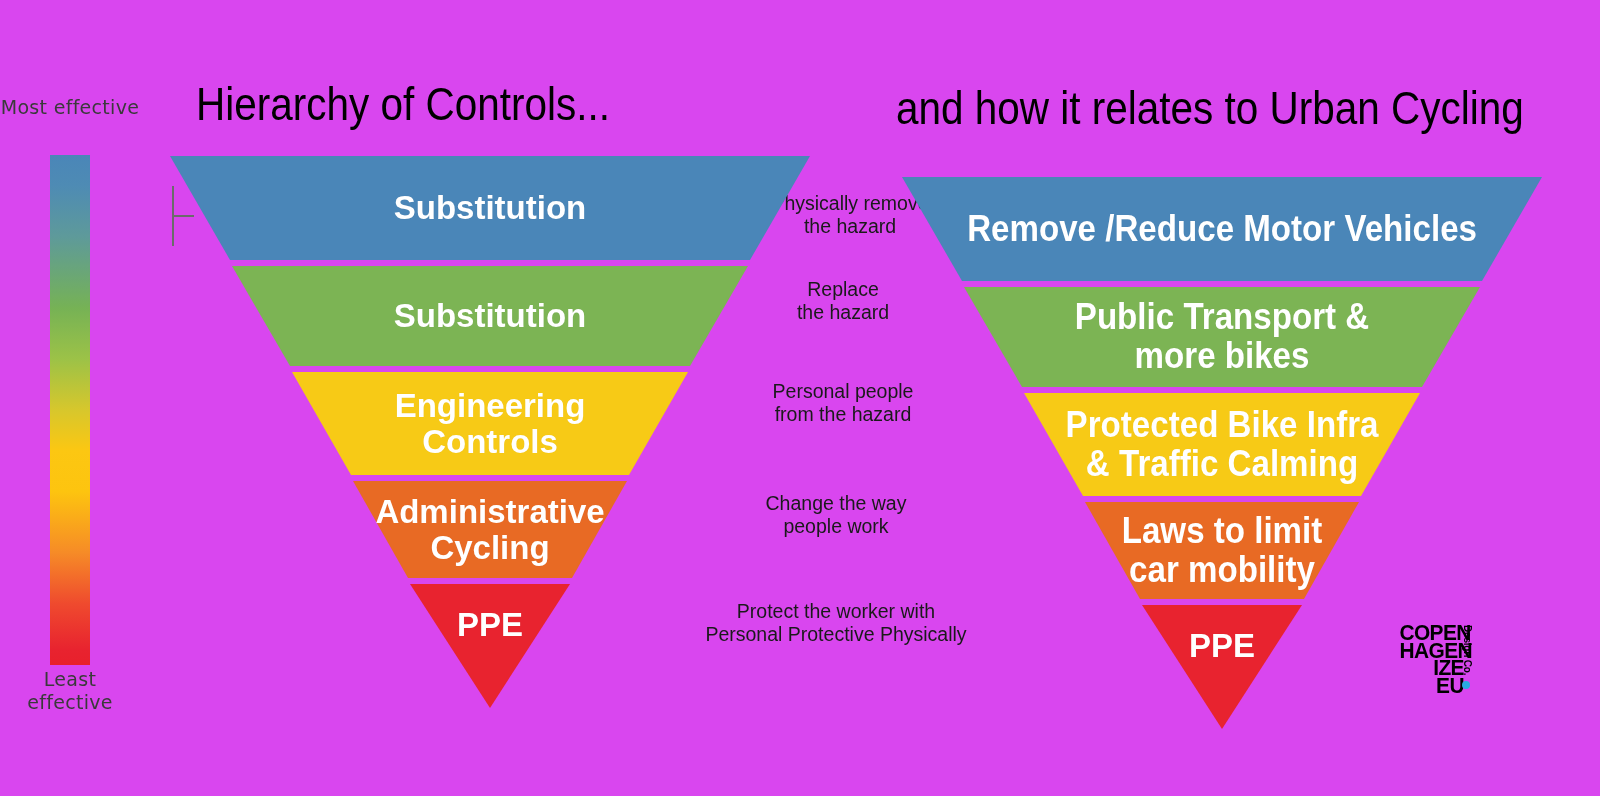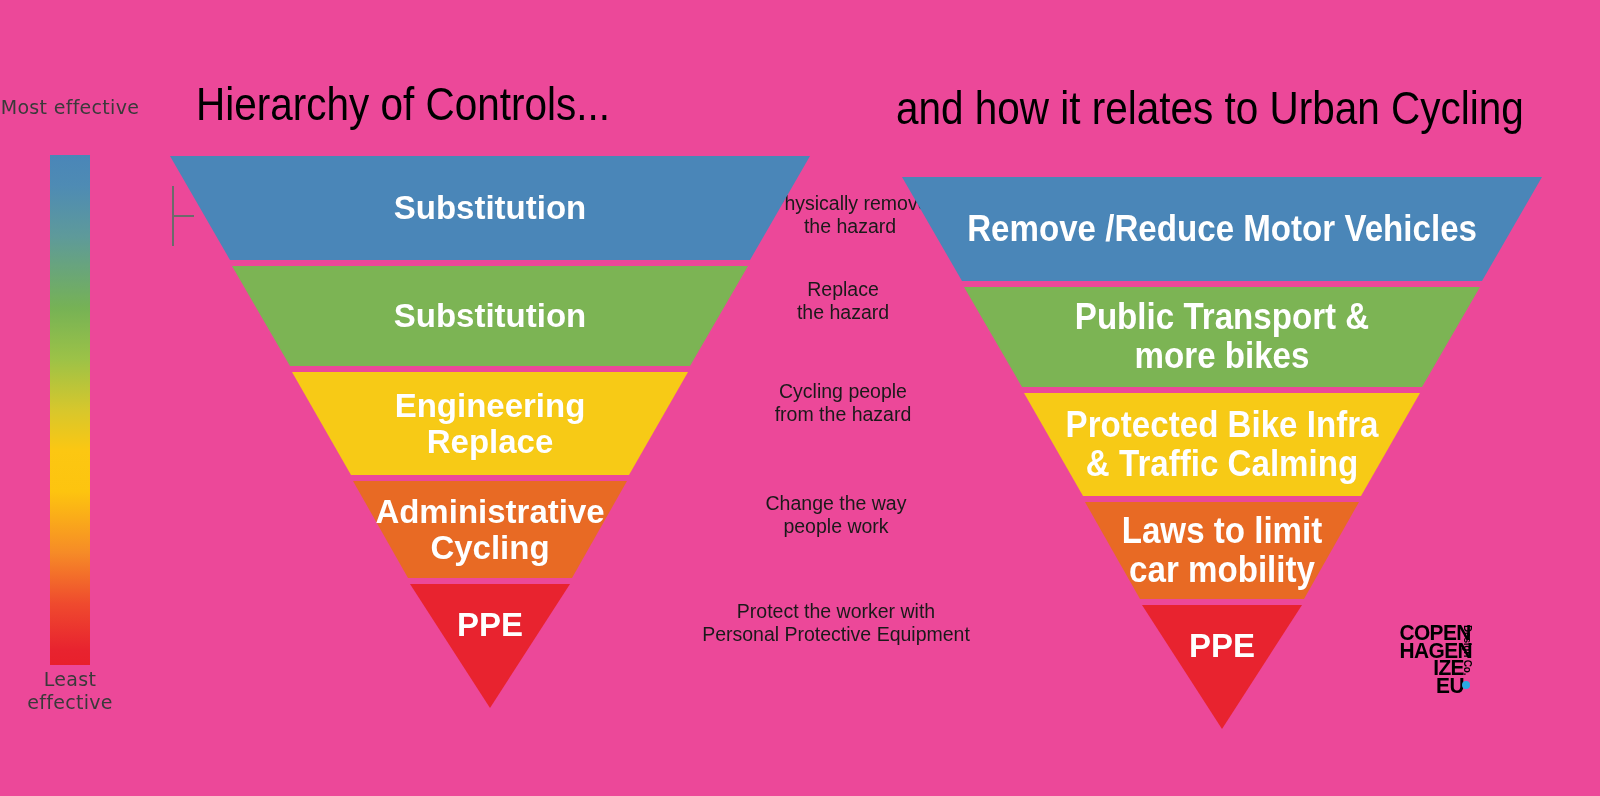--- a/index.html
+++ b/index.html
@@ -4,21 +4,21 @@
 <style>
   html, body {
     margin: 0;
     padding: 0;
     background: #ffffff;
   }
   #canvas {
     position: relative;
     width: 1600px;
     height: 796px;
-    background: #ec4899;
+    background: #d946ef;
     overflow: hidden;
     font-family: "Liberation Sans", sans-serif;
   }
 
   
   #scale-group {
     position: absolute;
     left: 0px;
     top: 90px;
     width: 150px;
@@ -247,21 +247,21 @@
         <polygon points="62,0 578,0 520,100 120,100" fill="#7cb454"></polygon>
       </svg>
       <span class="layer-label">Substitution</span>
     </div>
 
     <div class="layer l2">
       <svg class="shape" viewBox="0 0 640 103" preserveAspectRatio="none">
         <polygon points="122,0 518,0 459,103 181,103" fill="#f7ca16"></polygon>
       </svg>
       <span class="layer-label">Engineering
-Replace</span>
+Controls</span>
     </div>
 
     <div class="layer l3">
       <svg class="shape" viewBox="0 0 640 97" preserveAspectRatio="none">
         <polygon points="183,0 457,0 402,97 238,97" fill="#e86a24"></polygon>
       </svg>
       <span class="layer-label">Administrative
 Cycling</span>
     </div>
 
@@ -271,26 +271,26 @@
       </svg>
       <span class="layer-label" style="margin-top:-42px;">PPE</span>
     </div>
   </div>
 
   <div id="descriptions">
     <div class="desc d0">Physically remove
 the hazard</div>
     <div class="desc d1">Replace
 the hazard</div>
-    <div class="desc d2">Cycling people
+    <div class="desc d2">Personal people
 from the hazard</div>
     <div class="desc d3">Change the way
 people work</div>
     <div class="desc d4">Protect the worker with
-Personal Protective Equipment</div>
+Personal Protective Physically</div>
   </div>
 
   <div id="pyramid-right" class="pyramid">
 
     <div class="layer l0">
       <svg class="shape" viewBox="0 0 640 104" preserveAspectRatio="none">
         <polygon points="0,0 640,0 580,104 60,104" fill="#4a86b8"></polygon>
       </svg>
       <span class="layer-label">Remove /Reduce Motor Vehicles</span>
     </div>

